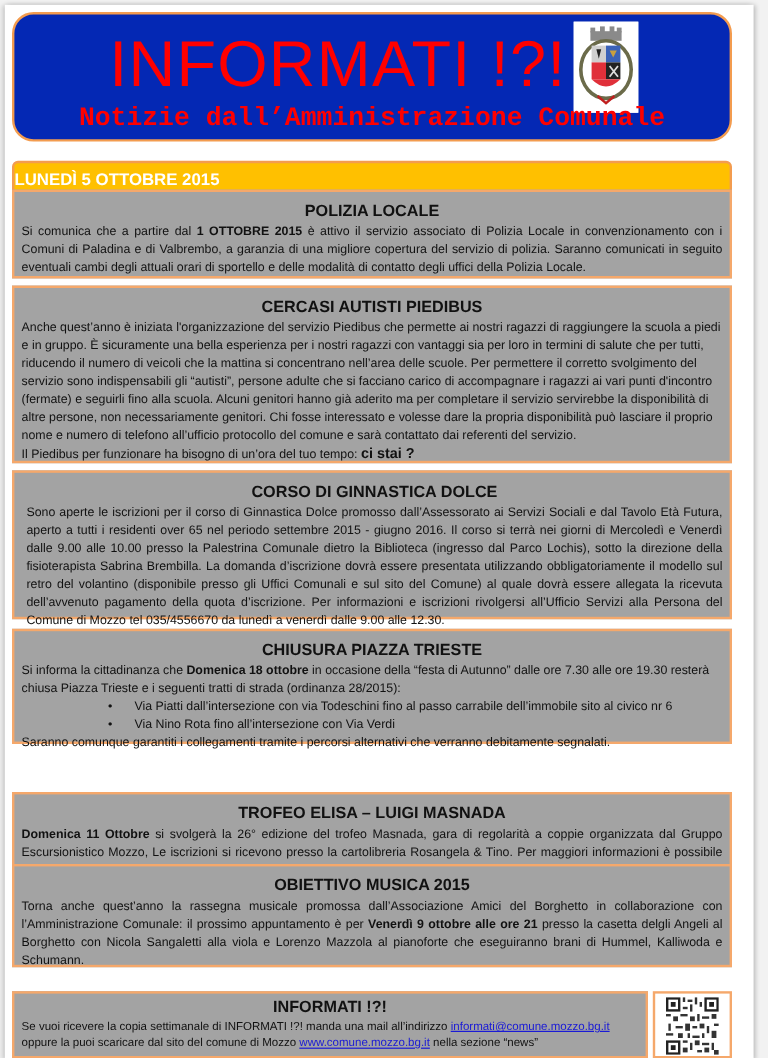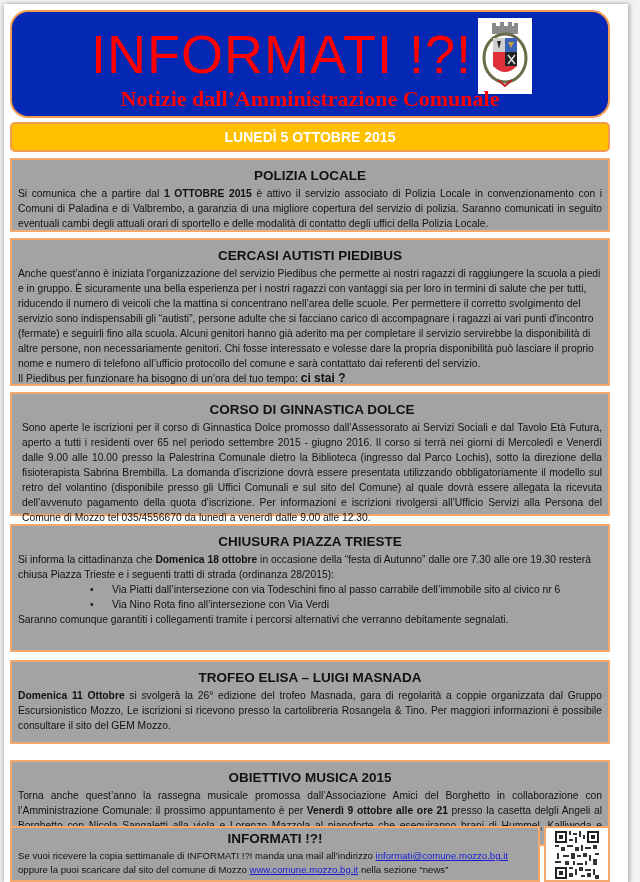--- a/index.html
+++ b/index.html
@@ -27,35 +27,34 @@
     color: #ff0000;
     font-family: "Liberation Sans", sans-serif;
     font-size: 54px; letter-spacing: 1px; line-height: 60px;
     padding-right: 20px;
     box-sizing: border-box;
   }
   .mast-sub {
     position: absolute; left: 0; top: 74px; width: 100%;
     text-align: center;
     color: #ff0000;
-    font-family: Liberation Serif, serif;
+    font-family: Liberation Mono, monospace;
     font-weight: bold;
     font-size: 22px; line-height: 26px;
   }
   .crest {
     position: absolute; left: 466px; top: 6px; width: 54px; height: 76px;
     background: #ffffff;
   }
   .datebar {
-    position: absolute; left: 10px; top: 122px; width: 600px; height: 30px;
+    position: absolute; left: 10px; top: 134px; width: 600px; height: 30px;
     background: #ffc000;
     border: 2px solid #f39c4f;
     border-radius: 5px;
     box-sizing: border-box;
-    text-align: center;
     color: #ffffff;
     font-weight: bold; font-size: 14px; line-height: 26px;
   }
   .box {
     position: absolute; left: 10px; width: 600px;
     border: 2px solid #f5a86b;
     box-sizing: border-box;
     background: #a3a3a3;
     padding: 6px 6px 4px 6px;
     font-family: "Liberation Sans", sans-serif;
@@ -123,36 +122,36 @@
   <h2>CERCASI AUTISTI PIEDIBUS</h2>
   <p>Anche quest’anno è iniziata l'organizzazione del servizio Piedibus che permette ai nostri ragazzi di raggiungere la scuola a piedi e in gruppo. È sicuramente una bella esperienza per i nostri ragazzi con vantaggi sia per loro in termini di salute che per tutti, riducendo il numero di veicoli che la mattina si concentrano nell’area delle scuole. Per permettere il corretto svolgimento del servizio sono indispensabili gli “autisti”, persone adulte che si facciano carico di accompagnare i ragazzi ai vari punti d'incontro (fermate) e seguirli fino alla scuola. Alcuni genitori hanno già aderito ma per completare il servizio servirebbe la disponibilità di altre persone, non necessariamente genitori. Chi fosse interessato e volesse dare la propria disponibilità può lasciare il proprio nome e numero di telefono all’ufficio protocollo del comune e sarà contattato dai referenti del servizio.</p>
   <p><span>Il Piedibus per funzionare ha bisogno di un’ora del tuo tempo: </span><span class="big">ci stai ?</span></p>
 </div>
 
 <div class="box" style="top:392px; height:124px;padding-left:10px;">
   <h2>CORSO DI GINNASTICA DOLCE</h2>
   <p class="just">Sono aperte le iscrizioni per il corso di Ginnastica Dolce promosso dall’Assessorato ai Servizi Sociali e dal Tavolo Età Futura, aperto a tutti i residenti over 65 nel periodo settembre 2015 - giugno 2016. Il corso si terrà nei giorni di Mercoledì e Venerdì dalle 9.00 alle 10.00 presso la Palestrina Comunale dietro la Biblioteca (ingresso dal Parco Lochis), sotto la direzione della fisioterapista Sabrina Brembilla. La domanda d’iscrizione dovrà essere presentata utilizzando obbligatoriamente il modello sul retro del volantino (disponibile presso gli Uffici Comunali e sul sito del Comune) al quale dovrà essere allegata la ricevuta dell’avvenuto pagamento della quota d’iscrizione. Per informazioni e iscrizioni rivolgersi all’Ufficio Servizi alla Persona del Comune di Mozzo tel 035/4556670 da lunedì a venerdì dalle 9.00 alle 12.30.</p>
 </div>
 
-<div class="box" style="top:524px; height:128px;">
+<div class="box" style="top:524px; height:96px;">
   <h2>CHIUSURA PIAZZA TRIESTE</h2>
   <p><span>Si informa la cittadinanza che </span><b>Domenica 18 ottobre</b><span> in occasione della “festa di Autunno” dalle ore 7.30 alle ore 19.30 resterà chiusa Piazza Trieste e i seguenti tratti di strada (ordinanza 28/2015):</span></p>
   <ul class="streets">
     <li>Via Piatti dall’intersezione con via Todeschini fino al passo carrabile dell’immobile sito al civico nr 6</li>
     <li>Via Nino Rota fino all’intersezione con Via Verdi</li>
   </ul>
   <p>Saranno comunque garantiti i collegamenti tramite i percorsi alternativi che verranno debitamente segnalati.</p>
 </div>
 
 <div class="box" style="top:660px; height:84px;">
   <h2>TROFEO ELISA – LUIGI MASNADA</h2>
   <p class="just"><b>Domenica 11 Ottobre</b><span> si svolgerà la 26° edizione del trofeo Masnada, gara di regolarità a coppie organizzata dal Gruppo Escursionistico Mozzo, Le iscrizioni si ricevono presso la cartolibreria Rosangela &amp; Tino. Per maggiori informazioni è possibile consultare il sito del GEM Mozzo.</span></p>
 </div>
 
-<div class="box" style="top:760px; height:86px;">
+<div class="box" style="top:720px; height:86px;">
   <h2>OBIETTIVO MUSICA 2015</h2>
   <p class="just"><span>Torna anche quest’anno la rassegna musicale promossa dall’Associazione Amici del Borghetto in collaborazione con l’Amministrazione Comunale: il prossimo appuntamento è per </span><b>Venerdì 9 ottobre alle ore 21</b><span> presso la casetta delgli Angeli al Borghetto con Nicola Sangaletti alla viola e  Lorenzo Mazzola al pianoforte  che eseguiranno brani di Hummel, Kalliwoda e Schumann.</span></p>
 </div>
 
 <div class="box" style="top:826px; width:530px; height:56px; padding-top:3px;">
   <h2 style="margin:0 0 2px 0;">INFORMATI !?!</h2>
   <p style="font-size:9.6px; line-height:14px;"><span>Se vuoi ricevere la copia settimanale di INFORMATI !?! manda una mail all’indirizzo </span><a class="lnk">informati@comune.mozzo.bg.it</a></p>
   <p style="font-size:9.6px; line-height:14px;"><span>oppure la puoi scaricare dal sito del comune di Mozzo </span><a class="lnk">www.comune.mozzo.bg.it</a><span> nella sezione “news”</span></p>
 </div>
 

